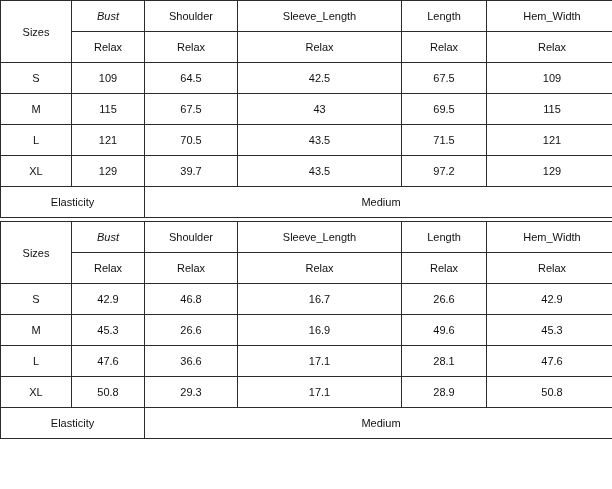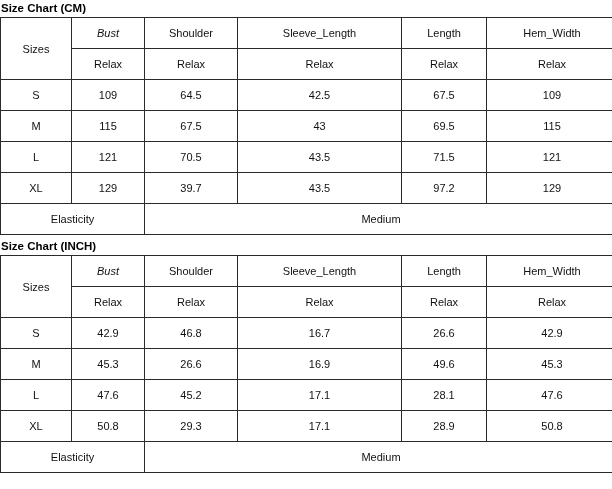--- a/index.html
+++ b/index.html
@@ -55,21 +55,20 @@
   .row-data td { height: 28px; }
   .row-elastic td { height: 30px; }
 
   .spacer-1 { height: 3px; }
 </style>
 </head>
 <body>
 
 <div class="page">
 
-  <div class="chart-title">Size Chart (CM)</div>
 
   <table class="size-table">
     <tbody>
       <tr class="row-head">
         <td class="col-sizes" rowspan="2">Sizes</td>
         <td class="col-bust">Bust</td>
         <td class="col-shoulder">Shoulder</td>
         <td class="col-sleeve">Sleeve_Length</td>
         <td class="col-length">Length</td>
         <td class="col-hem">Hem_Width</td>
@@ -117,21 +116,20 @@
 
       <tr class="row-elastic">
         <td colspan="2">Elasticity</td>
         <td colspan="4">Medium</td>
       </tr>
     </tbody>
   </table>
 
   <div class="spacer-1"></div>
 
-  <div class="chart-title">Size Chart (INCH)</div>
 
   <table class="size-table">
     <tbody>
       <tr class="row-head">
         <td class="col-sizes" rowspan="2">Sizes</td>
         <td class="col-bust">Bust</td>
         <td class="col-shoulder">Shoulder</td>
         <td class="col-sleeve">Sleeve_Length</td>
         <td class="col-length">Length</td>
         <td class="col-hem">Hem_Width</td>
@@ -156,21 +154,21 @@
         <td>M</td>
         <td>45.3</td>
         <td>26.6</td>
         <td>16.9</td>
         <td>49.6</td>
         <td>45.3</td>
       </tr>
       <tr class="row-data">
         <td>L</td>
         <td>47.6</td>
-        <td>45.2</td>
+        <td>36.6</td>
         <td>17.1</td>
         <td>28.1</td>
         <td>47.6</td>
       </tr>
       <tr class="row-data">
         <td>XL</td>
         <td>50.8</td>
         <td>29.3</td>
         <td>17.1</td>
         <td>28.9</td>

